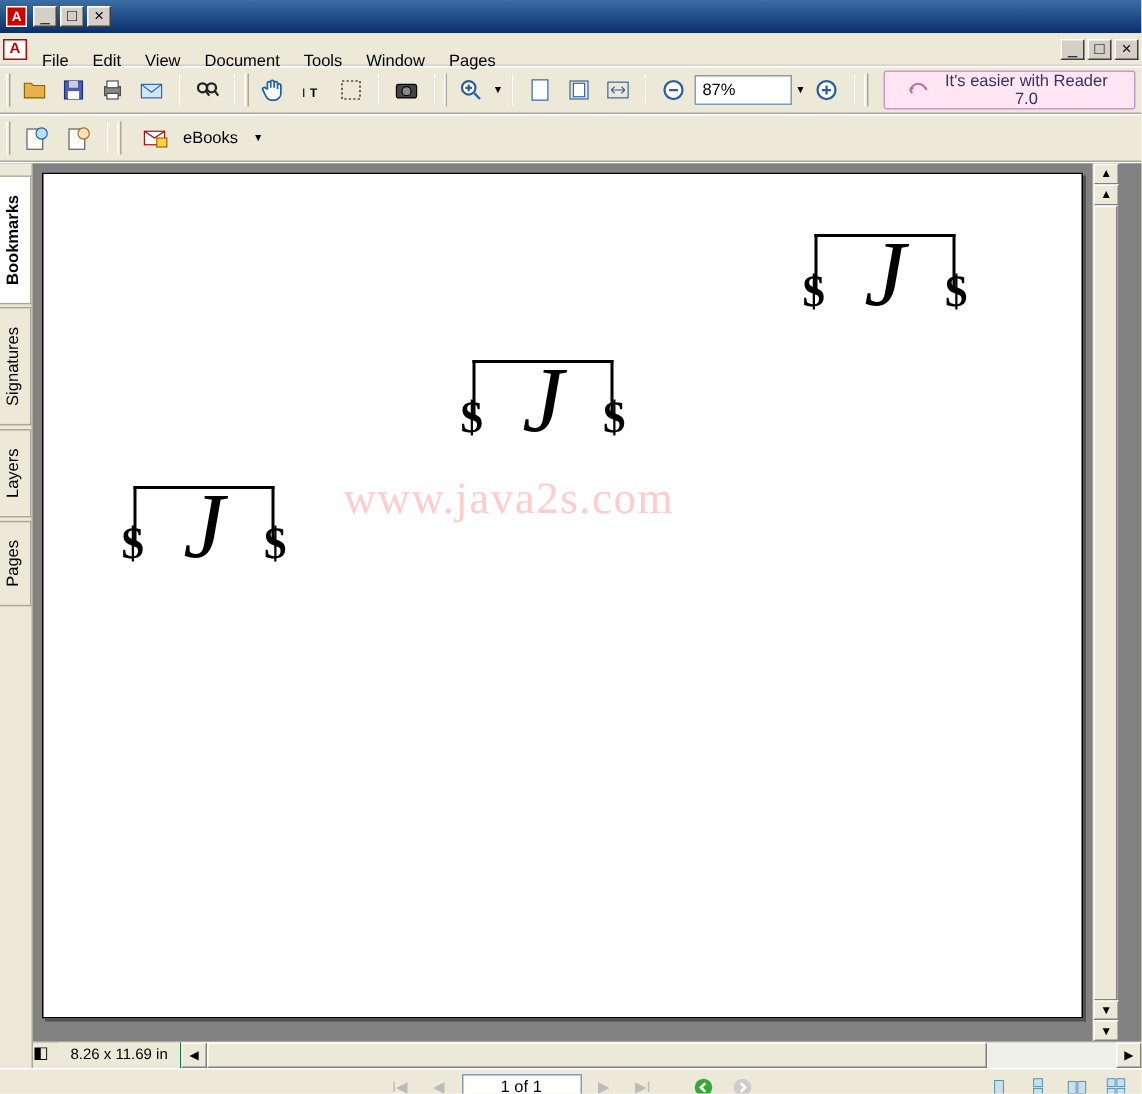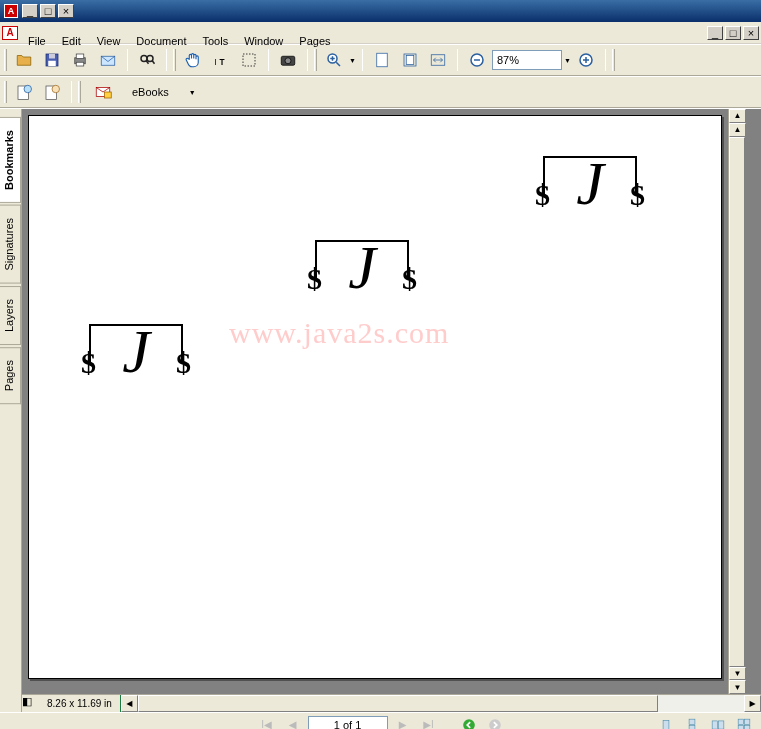--- a/index.html
+++ b/index.html
@@ -18,21 +18,21 @@
   .menu-item { padding: 3px 8px; cursor: default; margin-top: 16px; }
   .menu-win-btns { margin-left: auto; display:flex; gap:2px; }
 
   
   .toolbar-row { background: #ece9d8; display: flex; align-items: center; padding: 2px 4px; gap: 2px; border-top: 1px solid #fff; border-bottom: 1px solid #aca899; min-height: 30px; }
   .tb-grip { width: 3px; height: 22px; border-left: 1px solid #fff; border-right: 1px solid #aca899; margin-right:2px; }
   .tb-btn { width: 26px; height: 26px; display: flex; align-items: center; justify-content: center; border: 1px solid transparent; cursor: default; border-radius:3px; }
   .tb-sep { width: 1px; height: 22px; background: #aca899; margin: 0 4px; border-right:1px solid #fff; }
   .zoom-input { width: 70px; height: 20px; border: 1px solid #7f9db9; background:#fff; padding: 0 4px; display:flex; align-items:center; }
   .promo { margin-left: 6px; background: #ffe6f2; border: 1px solid #cc99cc; color: #336; height: 26px; display: flex; align-items: center; padding: 0 14px; border-radius: 2px; text-align:center; line-height:1.1; font-size:10px; }
-  .ebooks-btn { height: 24px; display:flex; align-items:center; gap:20px; padding: 0 8px; border:1px solid transparent; border-radius:3px;}
+  .ebooks-btn { height: 24px; display:flex; align-items:center; gap:10px; padding: 0 8px; border:1px solid transparent; border-radius:3px;}
   .dropdown-arrow { font-size:7px; color:#000; }
 
   
   .workspace { display: flex; height: 604px; background:#818181; border-top:1px solid #fff; }
   .side-tabs { width: 22px; background: #ece9d8; border-right: 1px solid #aca899; display:flex; flex-direction:column; padding-top:8px;}
   .side-tab { writing-mode: vertical-rl; transform: rotate(180deg); padding: 12px 3px; background:#ece9d8; border:1px solid #aca899; border-right:none; margin-bottom:2px; font-size:11px; cursor:default; text-align:center; }
   .side-tab.active { background:#fff; font-weight:bold; }
 
   .doc-area { flex:1; display:flex; flex-direction:column; }
   .doc-scroll { flex:1; background:#818181; display:flex; position:relative; overflow:hidden; }
@@ -212,20 +212,26 @@
     </div>
   <span class="dropdown-arrow">▼</span>
   <div class="tb-btn">
       <svg class="ico" viewBox="0 0 24 24">
         <circle cx="12" cy="12" r="8" fill="#fff" stroke="#2a5fa0" stroke-width="2"></circle>
         <path d="M8 12h8M12 8v8" stroke="#2a5fa0" stroke-width="2"></path>
       </svg>
     </div>
   <div class="tb-sep"></div>
   <div class="tb-grip"></div>
+  <div class="promo">
+    <svg class="ico" viewBox="0 0 24 24" style="margin-right:6px;">
+        <path fill="none" stroke="#cc6699" stroke-width="2" d="M4 12c4-8 12-8 16 0M4 12l3-2M4 12l2 3"></path>
+      </svg>
+    <span>It's easier with Reader 7.0</span>
+  </div>
 </div>
 
 <div class="toolbar-row">
   <div class="tb-grip"></div>
   <div class="tb-btn">
       <svg class="ico" viewBox="0 0 24 24">
         <rect x="4" y="4" width="14" height="18" fill="#fff" stroke="#555"></rect>
         <circle cx="17" cy="8" r="5" fill="#b8e0f8" stroke="#2a5fa0"></circle>
       </svg>
     </div>

